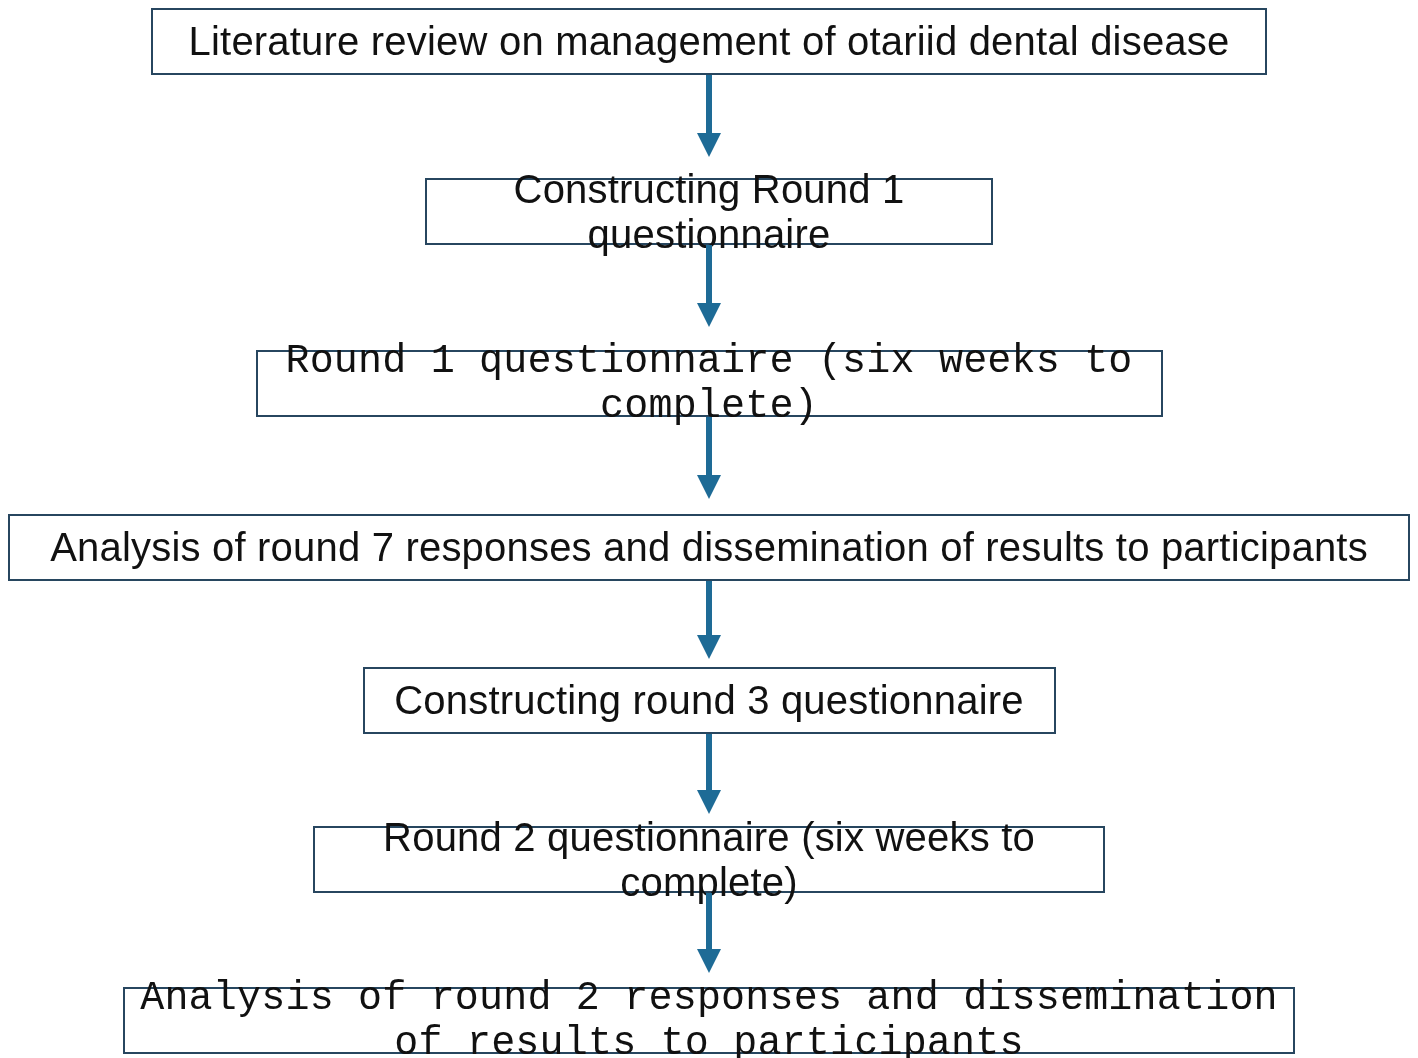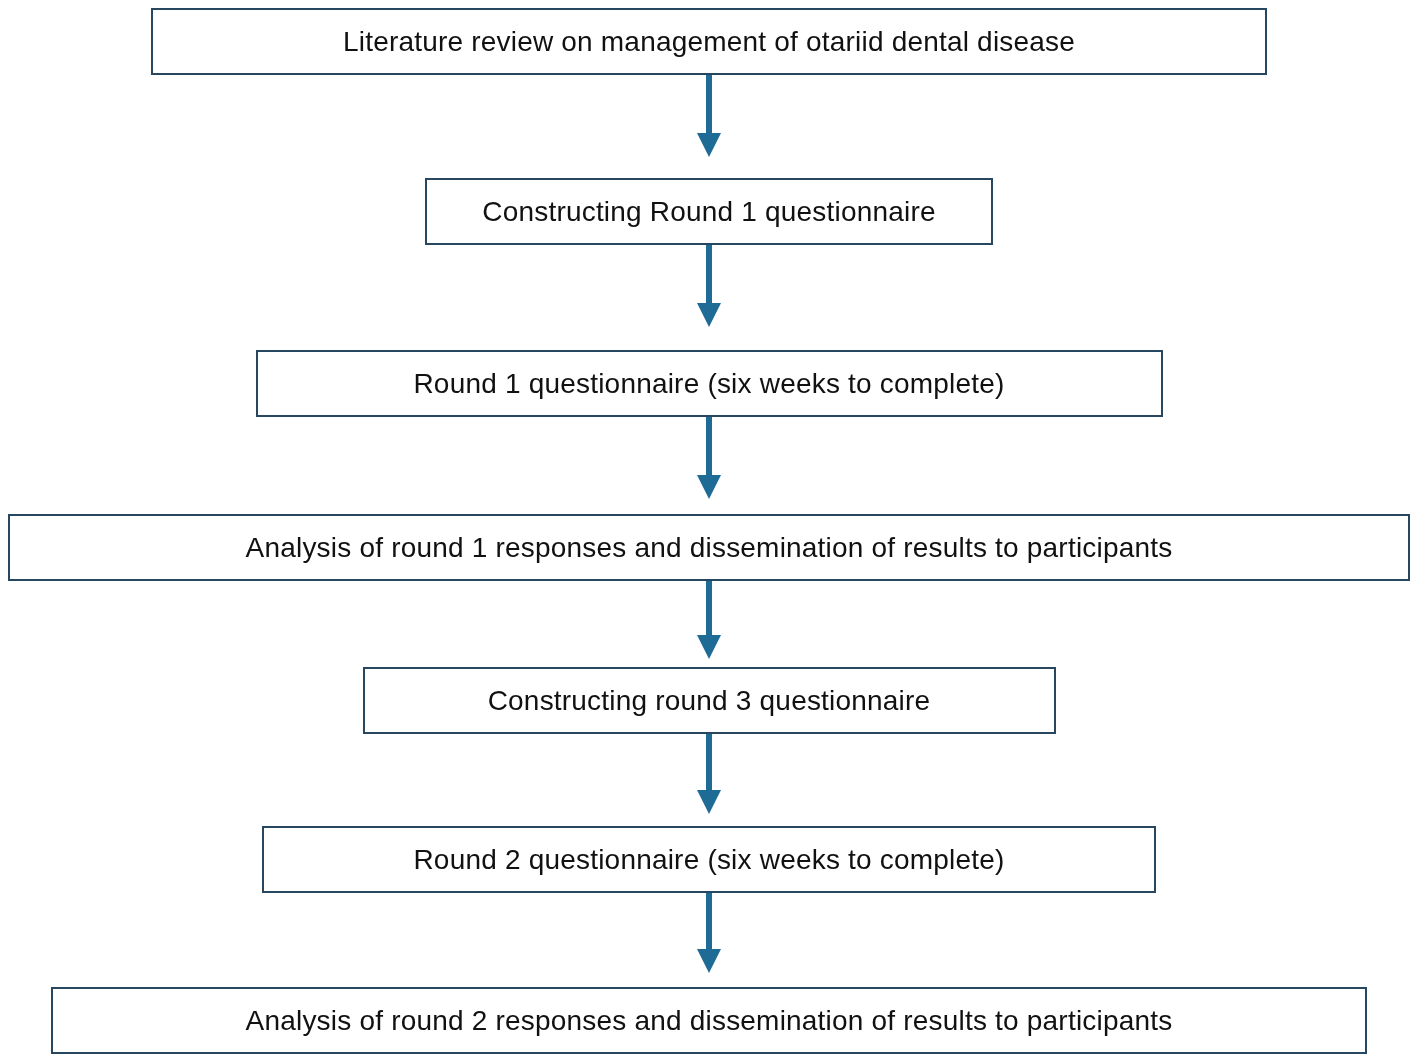--- a/index.html
+++ b/index.html
@@ -21,33 +21,33 @@
   }
   .stage-box {
     box-sizing: border-box;
     height: 67px;
     border: 2.5px solid #27465f;
     background: #ffffff;
     display: flex;
     align-items: center;
     justify-content: center;
     text-align: center;
-    font-size: 28px;
+    font-size: 40px;
     color: #111111;
     letter-spacing: 0.2px;
     flex-shrink: 0;
   }
   
   .b1 { width: 1116px; }
   .b2 { width: 568px; }
-  .b3 { width: 907px; }
+  .b3 { width: 907px; font-family: Liberation Mono, monospace; }
   .b4 { width: 1402px; }
   .b5 { width: 693px; }
-  .b6 { width: 894px; }
-  .b7 { width: 1316px; }
+  .b6 { width: 792px; }
+  .b7 { width: 1172px; font-family: Liberation Mono, monospace; }
 
   .arrow-wrap {
     display: flex;
     justify-content: center;
     align-items: flex-start;
     flex-shrink: 0;
   }
   
   .g1 { height: 103px; }
   .g2 { height: 105px; }
@@ -93,21 +93,21 @@
 
   <div class="stage-box b3">Round 1 questionnaire (six weeks to complete)</div>
 
   <div class="arrow-wrap g3">
     <svg class="arrow-svg" width="30" height="84" viewBox="0 0 30 84" xmlns="http://www.w3.org/2000/svg">
       <line class="arrow-shaft" x1="15" y1="0" x2="15" y2="60"></line>
       <polygon class="arrow-head" points="15,82 3,58 27,58"></polygon>
     </svg>
   </div>
 
-  <div class="stage-box b4">Analysis of round 1 responses and dissemination of results to participants</div>
+  <div class="stage-box b4">Analysis of round 7 responses and dissemination of results to participants</div>
 
   <div class="arrow-wrap g4">
     <svg class="arrow-svg" width="30" height="80" viewBox="0 0 30 80" xmlns="http://www.w3.org/2000/svg">
       <line class="arrow-shaft" x1="15" y1="0" x2="15" y2="56"></line>
       <polygon class="arrow-head" points="15,78 3,54 27,54"></polygon>
     </svg>
   </div>
 
   <div class="stage-box b5">Constructing round 3 questionnaire</div>
 

